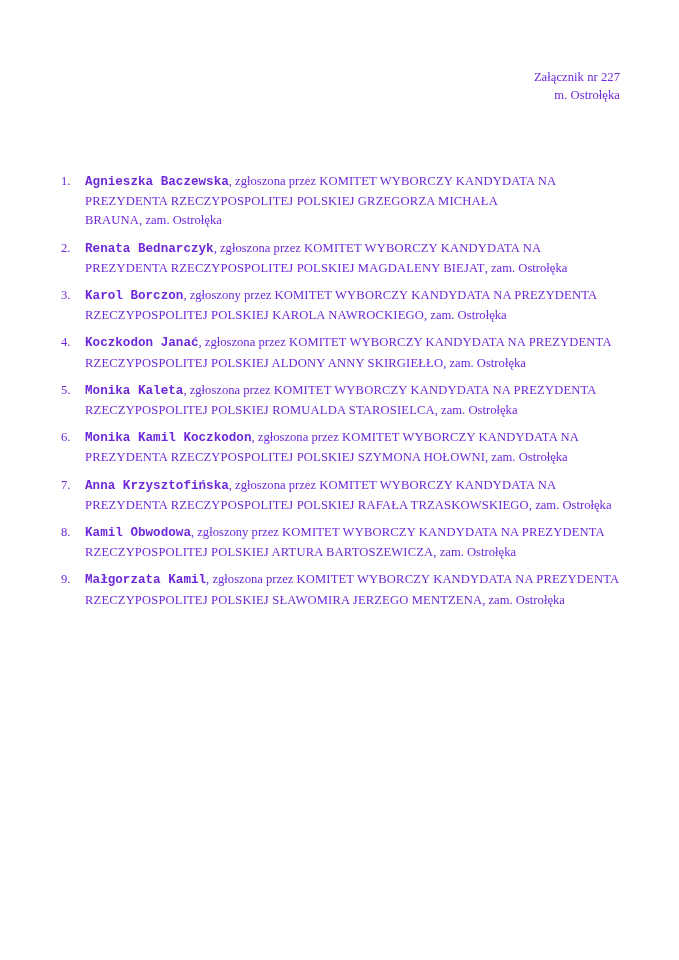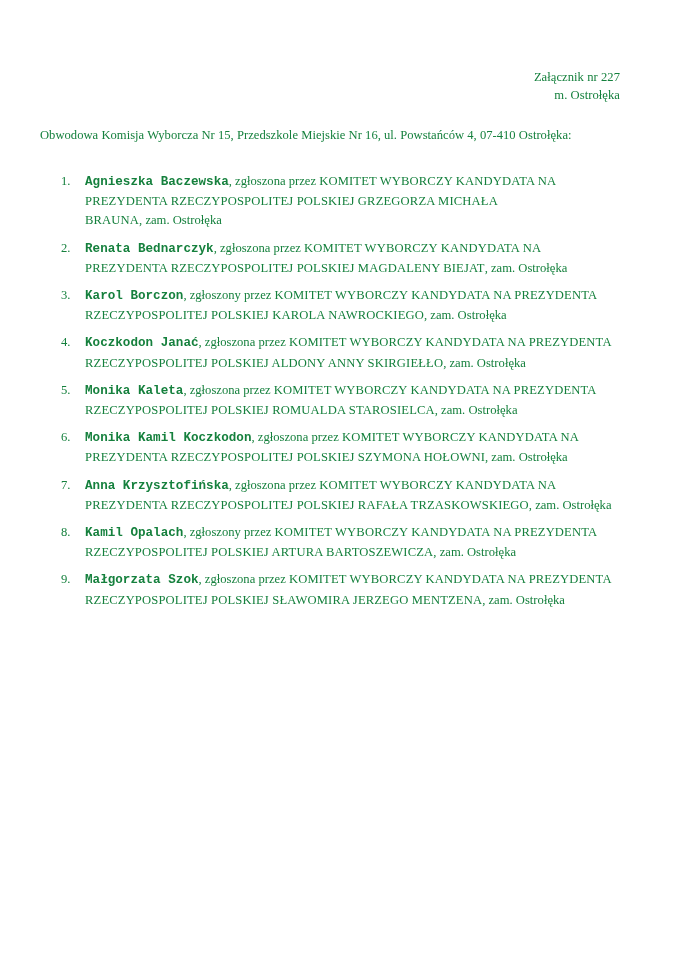--- a/index.html
+++ b/index.html
@@ -7,21 +7,21 @@
     margin: 0;
     padding: 0;
     background: #ffffff;
   }
   .page {
     position: relative;
     width: 679px;
     height: 960px;
     background: #ffffff;
     font-family: "Liberation Serif", "DejaVu Serif", serif;
-    color: #15803d;
+    color: #6d28d9;
     overflow: hidden;
     box-sizing: border-box;
   }
 
   
   .doc-header {
     position: absolute;
     top: 68px;
     right: 59px;
     text-align: right;
@@ -86,21 +86,20 @@
 </head>
 <body>
 
 <div class="page">
 
   <div class="doc-header">
     <div>Załącznik nr 227</div>
     <div>m. Ostrołęka</div>
   </div>
 
-  <div class="intro">Obwodowa Komisja Wyborcza Nr 15, Przedszkole Miejskie Nr 16, ul. Powstańców 4, 07-410 Ostrołęka:</div>
 
   <div class="list">
       <div class="item">
         <span class="item-num">1.</span>
         <span class="item-text"><span class="cand-name">Agnieszka Baczewska</span><span>, zgłoszona przez </span><span class="committee">KOMITET WYBORCZY KANDYDATA NA PREZYDENTA RZECZYPOSPOLITEJ POLSKIEJ GRZEGORZA MICHAŁA BRAUNA</span><span class="resid">, zam. Ostrołęka</span></span>
       </div>
       <div class="item">
         <span class="item-num">2.</span>
         <span class="item-text"><span class="cand-name">Renata Bednarczyk</span><span>, zgłoszona przez </span><span class="committee">KOMITET WYBORCZY KANDYDATA NA PREZYDENTA RZECZYPOSPOLITEJ POLSKIEJ MAGDALENY BIEJAT</span><span class="resid">, zam. Ostrołęka</span></span>
       </div>
@@ -119,21 +118,21 @@
       <div class="item">
         <span class="item-num">6.</span>
         <span class="item-text"><span class="cand-name">Monika Kamil Koczkodon</span><span>, zgłoszona przez </span><span class="committee">KOMITET WYBORCZY KANDYDATA NA PREZYDENTA RZECZYPOSPOLITEJ POLSKIEJ SZYMONA HOŁOWNI</span><span class="resid">, zam. Ostrołęka</span></span>
       </div>
       <div class="item">
         <span class="item-num">7.</span>
         <span class="item-text"><span class="cand-name">Anna Krzysztofińska</span><span>, zgłoszona przez </span><span class="committee">KOMITET WYBORCZY KANDYDATA NA PREZYDENTA RZECZYPOSPOLITEJ POLSKIEJ RAFAŁA TRZASKOWSKIEGO</span><span class="resid">, zam. Ostrołęka</span></span>
       </div>
       <div class="item">
         <span class="item-num">8.</span>
-        <span class="item-text"><span class="cand-name">Kamil Opalach</span><span>, zgłoszony przez </span><span class="committee">KOMITET WYBORCZY KANDYDATA NA PREZYDENTA RZECZYPOSPOLITEJ POLSKIEJ ARTURA BARTOSZEWICZA</span><span class="resid">, zam. Ostrołęka</span></span>
+        <span class="item-text"><span class="cand-name">Kamil Obwodowa</span><span>, zgłoszony przez </span><span class="committee">KOMITET WYBORCZY KANDYDATA NA PREZYDENTA RZECZYPOSPOLITEJ POLSKIEJ ARTURA BARTOSZEWICZA</span><span class="resid">, zam. Ostrołęka</span></span>
       </div>
       <div class="item">
         <span class="item-num">9.</span>
-        <span class="item-text"><span class="cand-name">Małgorzata Szok</span><span>, zgłoszona przez </span><span class="committee">KOMITET WYBORCZY KANDYDATA NA PREZYDENTA RZECZYPOSPOLITEJ POLSKIEJ SŁAWOMIRA JERZEGO MENTZENA</span><span class="resid">, zam. Ostrołęka</span></span>
+        <span class="item-text"><span class="cand-name">Małgorzata Kamil</span><span>, zgłoszona przez </span><span class="committee">KOMITET WYBORCZY KANDYDATA NA PREZYDENTA RZECZYPOSPOLITEJ POLSKIEJ SŁAWOMIRA JERZEGO MENTZENA</span><span class="resid">, zam. Ostrołęka</span></span>
       </div>
     </div>
 
 </div>
 
 </body></html>

